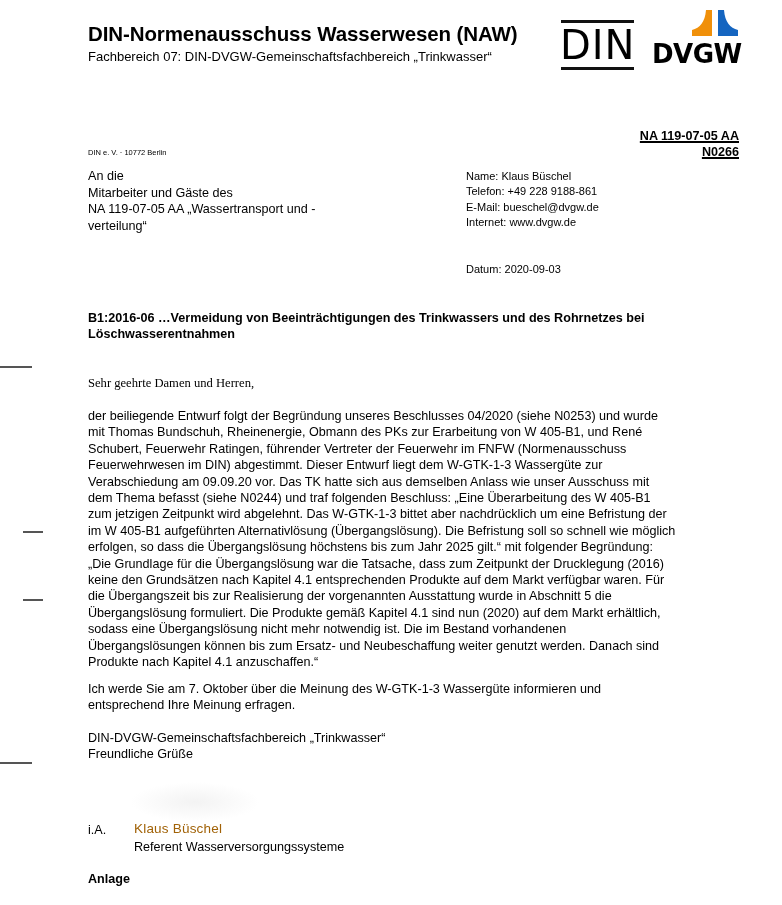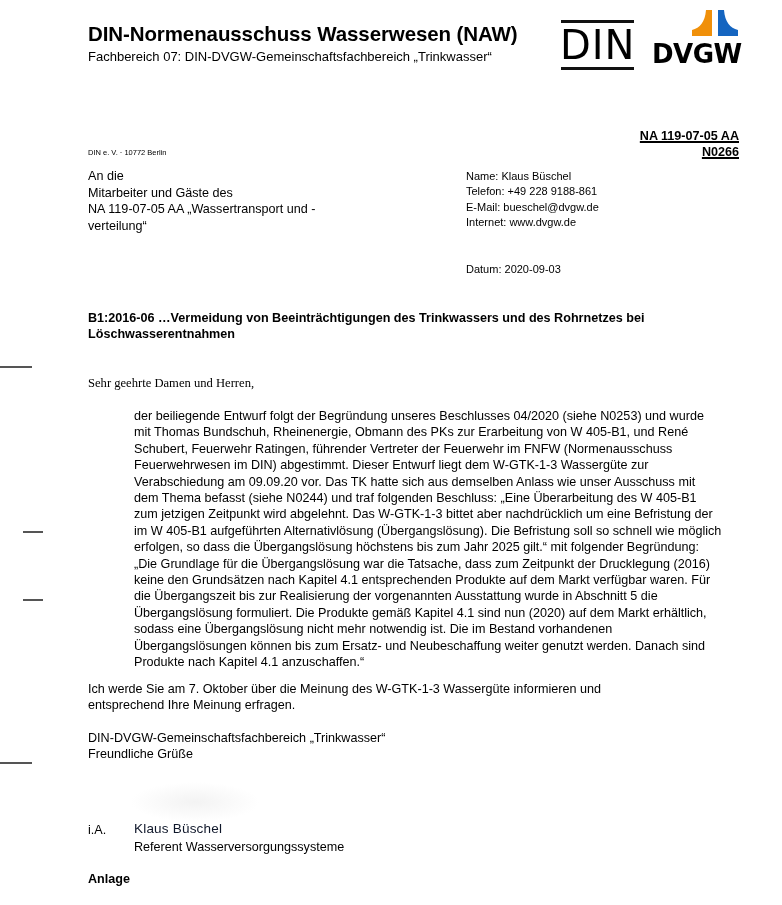--- a/index.html
+++ b/index.html
@@ -24,27 +24,27 @@
   .ref span { text-decoration: underline; text-decoration-thickness: 2px; text-underline-offset: 1px; display: block; }
 
   .sender { left: 88px; top: 148px; font-size: 7.5px; white-space: nowrap; }
   .recipient { left: 88px; top: 168px; font-size: 12.6px; line-height: 16.5px; }
   .contact { left: 466px; top: 169px; font-size: 11px; line-height: 15.4px; white-space: nowrap; }
   .date { left: 466px; top: 243px; font-size: 11px; white-space: nowrap; margin-top: 20px; }
 
   .subject { left: 88px; top: 310px; width: 640px; font-size: 12.6px; font-weight: bold; line-height: 16.4px; }
   .salutation { left: 88px; top: 376px; font-size: 12.6px; white-space: nowrap; font-family: Liberation Serif, serif; }
   .body-p { left: 88px; top: 408px; width: 640px; font-size: 12.6px; line-height: 16.4px; }
-  .body-p .line { white-space: nowrap; display: block; margin-left: 46px; }
+  .body-p .line { white-space: nowrap; display: block; }
   .closing { left: 88px; top: 681px; font-size: 12.6px; line-height: 16.4px; }
   .greeting { left: 88px; top: 730px; font-size: 12.6px; line-height: 16.4px; }
 
   .signature-blur { left: 130px; top: 782px; width: 130px; height: 40px; background: radial-gradient(ellipse at center, #f3f3f3 0%, #ffffff 70%); }
   .ia { left: 88px; top: 823px; font-size: 12.6px; }
-  .sig-name { left: 134px; top: 821px; font-size: 13.5px; color: #0f172a; font-family: "Liberation Sans", sans-serif; letter-spacing: 0.2px; }
+  .sig-name { left: 134px; top: 821px; font-size: 13.5px; color: #a16207; font-family: "Liberation Sans", sans-serif; letter-spacing: 0.2px; }
   .sig-role { left: 134px; top: 840px; font-size: 12.6px; }
   .anlage { left: 88px; top: 872px; font-size: 12.6px; font-weight: bold; }
 
   .margin-mark { height: 2px; background: #555; }
   .mm1 { left: 0; top: 366px; width: 32px; }
   .mm2 { left: 23px; top: 531px; width: 20px; }
   .mm3 { left: 23px; top: 599px; width: 20px; }
   .mm4 { left: 0; top: 762px; width: 32px; }
 </style>
 </head>

